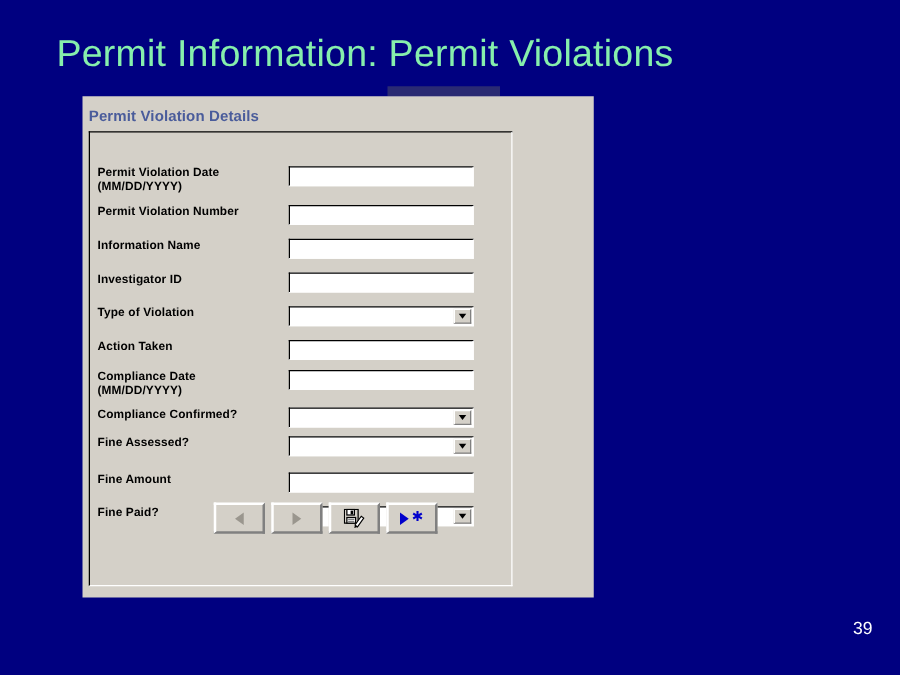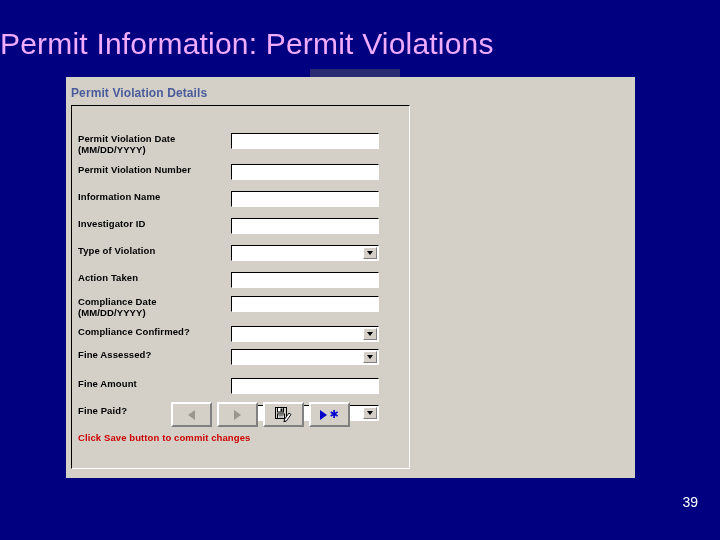--- a/index.html
+++ b/index.html
@@ -14,21 +14,22 @@
     overflow: hidden;
     position: relative;
   }
 
   
   #slide-title {
     position: absolute;
     left: 0;
     top: 26px;
     width: 584px;
-    color: #f0abfc;
+    text-align: center;
+    color: #86efac;
     font-size: 30px;
     font-weight: normal;
     letter-spacing: 0.2px;
     line-height: 36px;
     white-space: nowrap;
   }
 
   
   #page-number {
     position: absolute;
@@ -37,21 +38,21 @@
     color: #FFFFFF;
     font-size: 14px;
     font-family: "Liberation Sans", sans-serif;
   }
 
   
   #app-window {
     position: absolute;
     left: 66px;
     top: 77px;
-    width: 569px;
+    width: 409px;
     height: 401px;
     background: #D4D0C8;
   }
   
   #window-notch {
     position: absolute;
     left: 310px;
     top: 69px;
     width: 90px;
     height: 8px;
@@ -304,16 +305,15 @@
           </svg></span>
       </div>
       <div class="nav-button" style="left: 138px;">
         <span style="display: flex; align-items: center;">
           <span class="tri-right-blue"></span>
           <span class="new-star">✱</span>
         </span>
       </div>
     </div>
 
-  <div id="status-message">Click Save button to commit changes</div>
 </div>
 
 <div id="page-number">39</div>
 
 </body></html>

